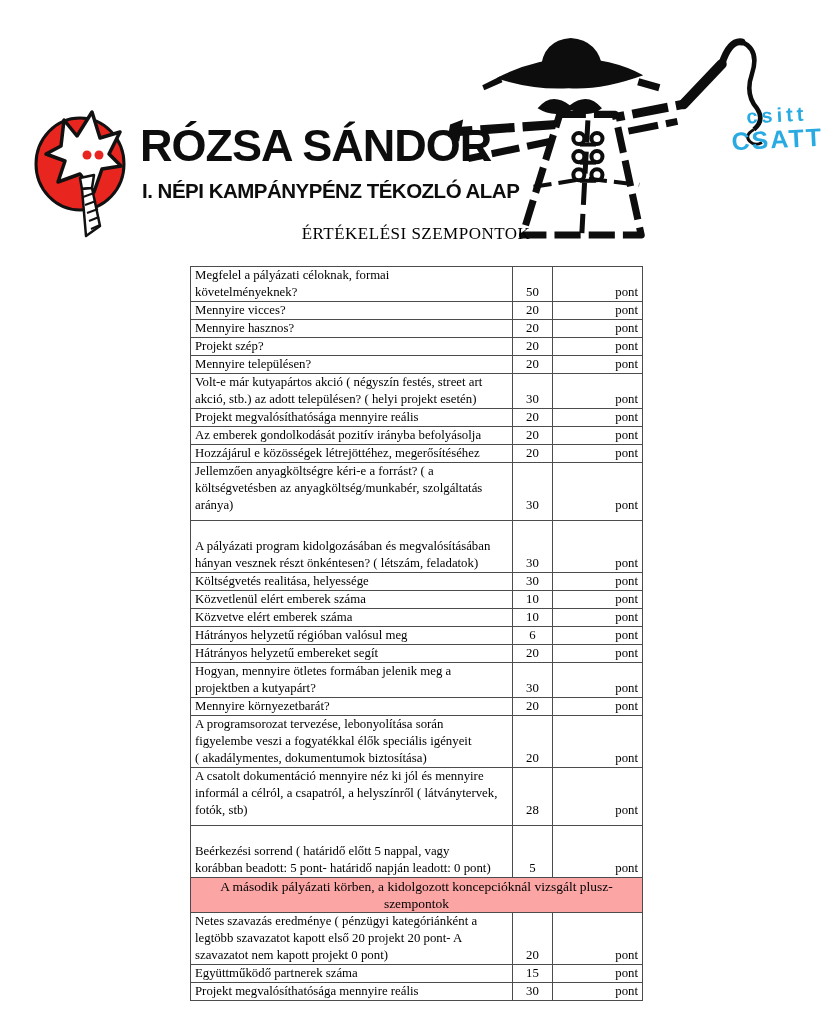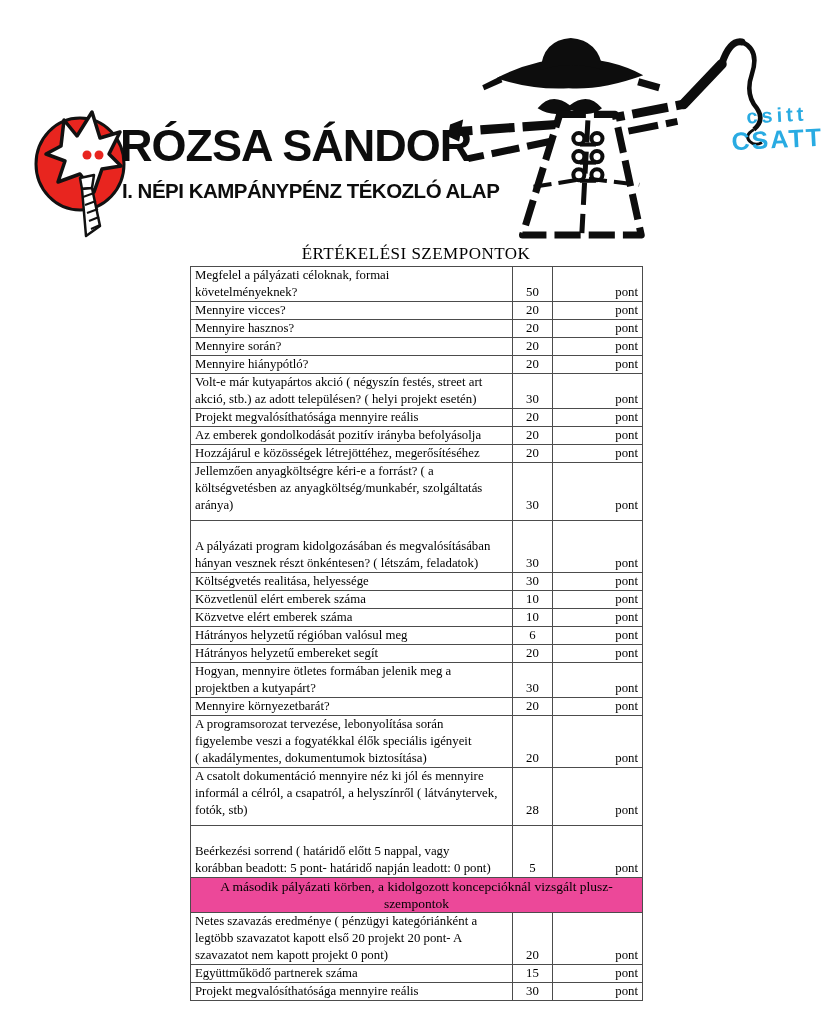--- a/index.html
+++ b/index.html
@@ -1,33 +1,33 @@
 <!DOCTYPE html>
 <html><head>
 <meta charset="utf-8">
 <style>
   html,body{margin:0;padding:0;background:#ffffff;}
   .page{position:relative;width:838px;height:1024px;background:#ffffff;overflow:hidden;
         font-family:"Liberation Serif",serif;color:#000;}
 
   
   .logo{position:absolute;left:34px;top:104px;width:92px;height:140px;}
-  .titles{position:absolute;left:120px;top:122px;width:420px;}
+  .titles{position:absolute;left:140px;top:122px;width:420px;}
   .main-title{margin:0;font-family:"Liberation Sans",sans-serif;font-weight:900;
               font-size:45px;line-height:48px;letter-spacing:-1px;color:#0d0d0d;}
   .sub-title{margin:10px 0 0 2px;font-family:"Liberation Sans",sans-serif;font-weight:900;
              font-size:20.5px;line-height:22px;letter-spacing:-0.5px;color:#0d0d0d;}
   .figure{position:absolute;left:438px;top:26px;width:332px;height:220px;}
   .handwriting{position:absolute;left:731px;top:104px;transform:rotate(-3deg);
                font-family:"Liberation Sans",sans-serif;font-weight:900;line-height:1.1;}
   .hw1{font-size:20px;letter-spacing:4px;margin-left:16px;}
   .hw2{font-size:25px;letter-spacing:2px;}
 
   
-  .table-title{position:absolute;left:190px;top:244px;width:452px;text-align:center;
+  .table-title{position:absolute;left:190px;top:224px;width:452px;text-align:center;
                font-size:17px;letter-spacing:0.5px;}
   table.eval{position:absolute;left:190px;top:266px;width:452px;border-collapse:collapse;
              table-layout:fixed;font-size:12.8px;line-height:17px;padding-left:21px;}
   table.eval td{border:1px solid #4c4c4c;vertical-align:bottom;padding:0 4px;}
   td.c-text{white-space:pre-line;overflow:hidden;}
   td.c-pts{text-align:center;margin-left:12px;}
   td.c-unit{padding-left:7px;text-align:right;}
   tr.pad td{padding-bottom:6px;font-family:Liberation Serif, serif;}
   td.divider{text-align:center;white-space:pre-line;font-size:13.5px;padding:1px 4px;}
 </style>
@@ -120,26 +120,26 @@
           <td class="c-text">Mennyire vicces?</td>
           <td class="c-pts">20</td>
           <td class="c-unit">pont</td>
         </tr>
         <tr>
           <td class="c-text">Mennyire hasznos?</td>
           <td class="c-pts">20</td>
           <td class="c-unit">pont</td>
         </tr>
         <tr>
-          <td class="c-text">Mennyire során?</td>
-          <td class="c-pts">20</td>
-          <td class="c-unit">pont</td>
-        </tr>
-        <tr>
-          <td class="c-text">Mennyire hiánypótló?</td>
+          <td class="c-text">Projekt szép?</td>
+          <td class="c-pts">20</td>
+          <td class="c-unit">pont</td>
+        </tr>
+        <tr>
+          <td class="c-text">Mennyire településen?</td>
           <td class="c-pts">20</td>
           <td class="c-unit">pont</td>
         </tr>
         <tr>
           <td class="c-text">Volt-e már kutyapártos akció ( négyszín festés, street art
 akció, stb.) az adott településen? ( helyi projekt esetén)</td>
           <td class="c-pts">30</td>
           <td class="c-unit">pont</td>
         </tr>
         <tr>
@@ -222,21 +222,21 @@
           <td class="c-unit">pont</td>
         </tr>
         <tr>
           <td class="c-text">
 Beérkezési sorrend ( határidő előtt 5 nappal, vagy
 korábban beadott: 5 pont- határidő napján leadott: 0 pont)</td>
           <td class="c-pts">5</td>
           <td class="c-unit">pont</td>
         </tr>
         <tr>
-          <td colspan="3" class="divider" style="background: #ec4899;">A második pályázati körben, a kidolgozott koncepcióknál vizsgált plusz-
+          <td colspan="3" class="divider" style="background: #fca5a5;">A második pályázati körben, a kidolgozott koncepcióknál vizsgált plusz-
 szempontok</td>
         </tr>
         <tr>
           <td class="c-text">Netes szavazás eredménye ( pénzügyi kategóriánként a
 legtöbb szavazatot kapott  első 20 projekt 20 pont- A
 szavazatot nem kapott projekt 0 pont)</td>
           <td class="c-pts">20</td>
           <td class="c-unit">pont</td>
         </tr>
         <tr>

